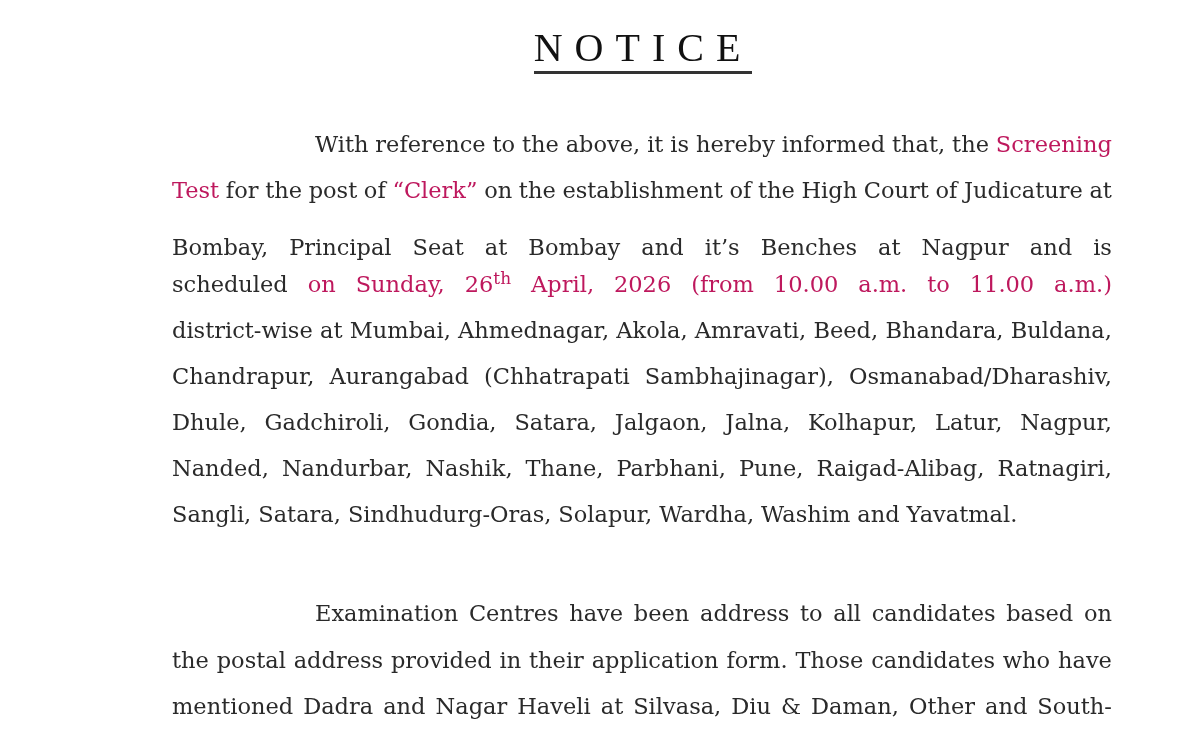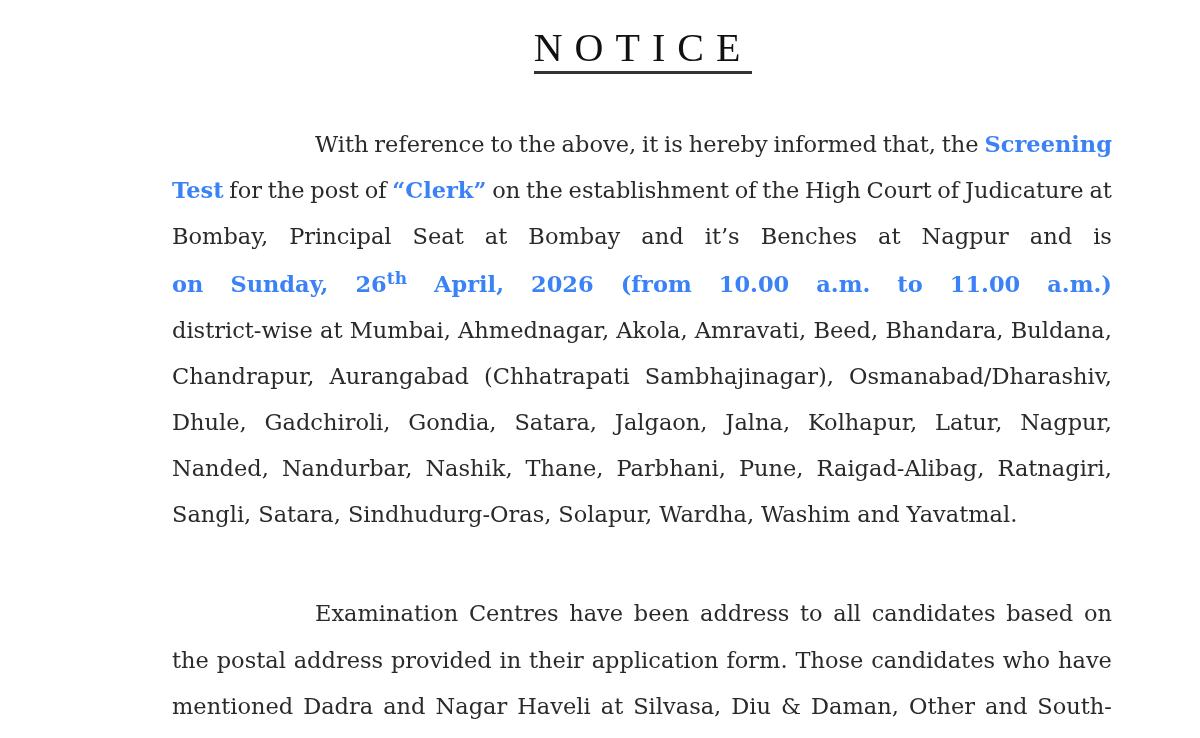--- a/index.html
+++ b/index.html
@@ -53,21 +53,21 @@
   }
   .line.indent {
     left: 315px;
     width: 797px;
   }
   .line.last {
     justify-content: flex-start;
     gap: 7px;
   }
   .w { display: inline-block; }
-  .b { font-weight: bold; color: #3b82f6; }
+  .b { font-weight: normal; color: #be185d; }
   sup { font-size: 17px; vertical-align: super; line-height: 0; }
 </style>
 </head>
 <body>
 
 <div class="page">
   <div class="title">
     <span>NOTICE</span>
   </div>
 
@@ -97,35 +97,36 @@
         <span class="w">the</span>
         <span class="w">establishment</span>
         <span class="w">of</span>
         <span class="w">the</span>
         <span class="w">High</span>
         <span class="w">Court</span>
         <span class="w">of</span>
         <span class="w">Judicature</span>
         <span class="w">at</span>
       </div>
-    <div class="line" style="top:219px">
+    <div class="line" style="top:230px">
         <span class="w">Bombay,</span>
         <span class="w">Principal</span>
         <span class="w">Seat</span>
         <span class="w">at</span>
         <span class="w">Bombay</span>
         <span class="w">and</span>
         <span class="w">it’s</span>
         <span class="w">Benches</span>
         <span class="w">at</span>
         <span class="w">Nagpur</span>
         <span class="w">and</span>
         <span class="w">is</span>
       </div>
     <div class="line" style="top:267px">
+        <span class="w">scheduled</span>
         <span class="w b">on</span>
         <span class="w b">Sunday,</span>
         <span class="w b">26<sup>th</sup></span>
         <span class="w b">April,</span>
         <span class="w b">2026</span>
         <span class="w b">(from</span>
         <span class="w b">10.00</span>
         <span class="w b">a.m.</span>
         <span class="w b">to</span>
         <span class="w b">11.00</span>

